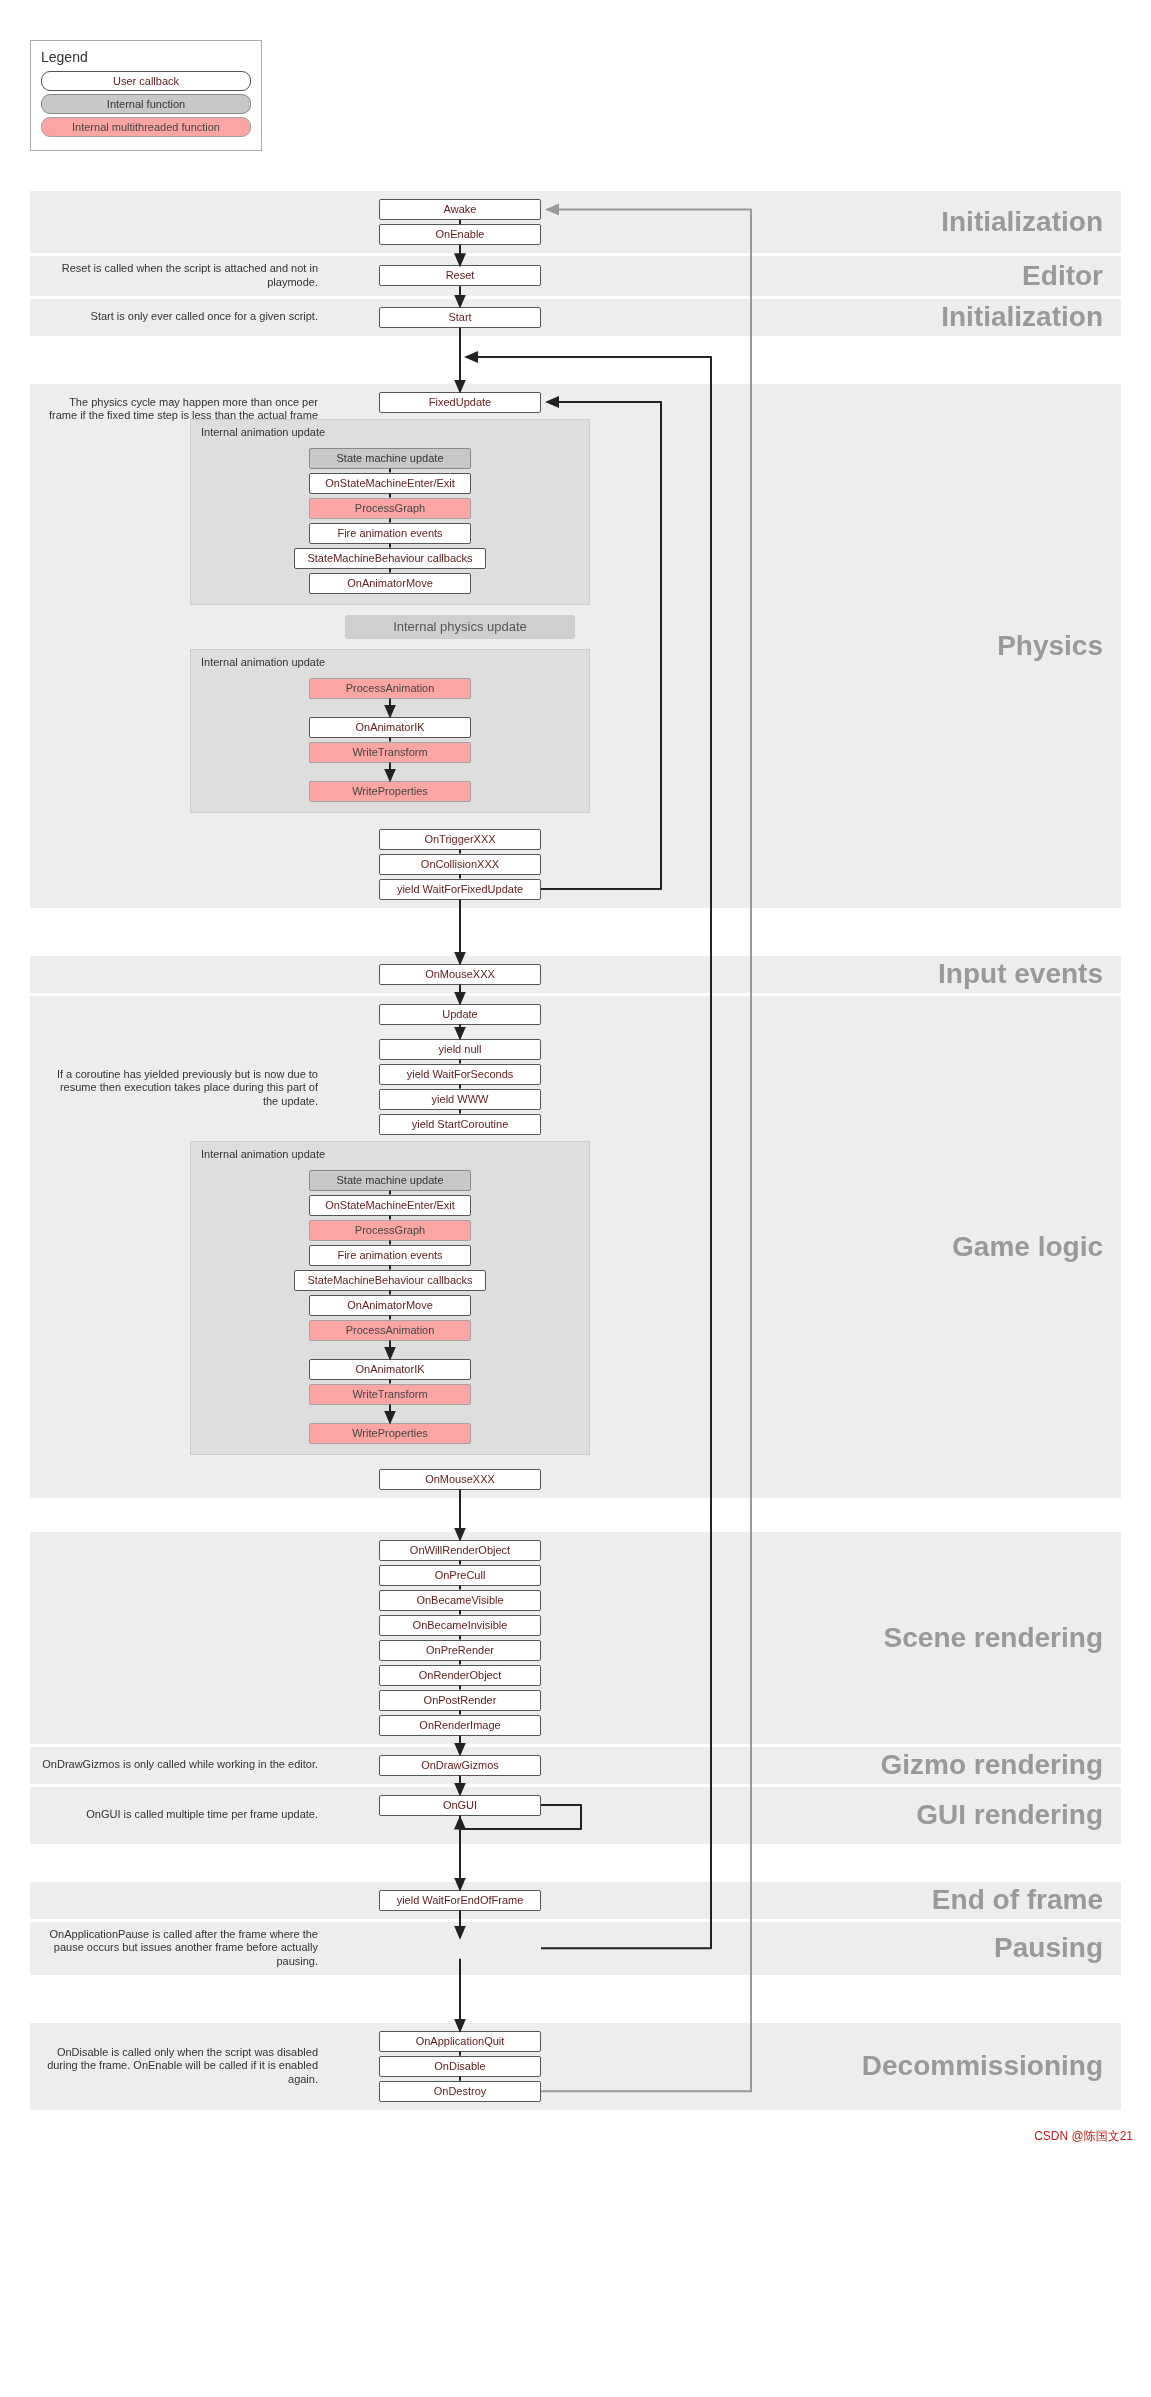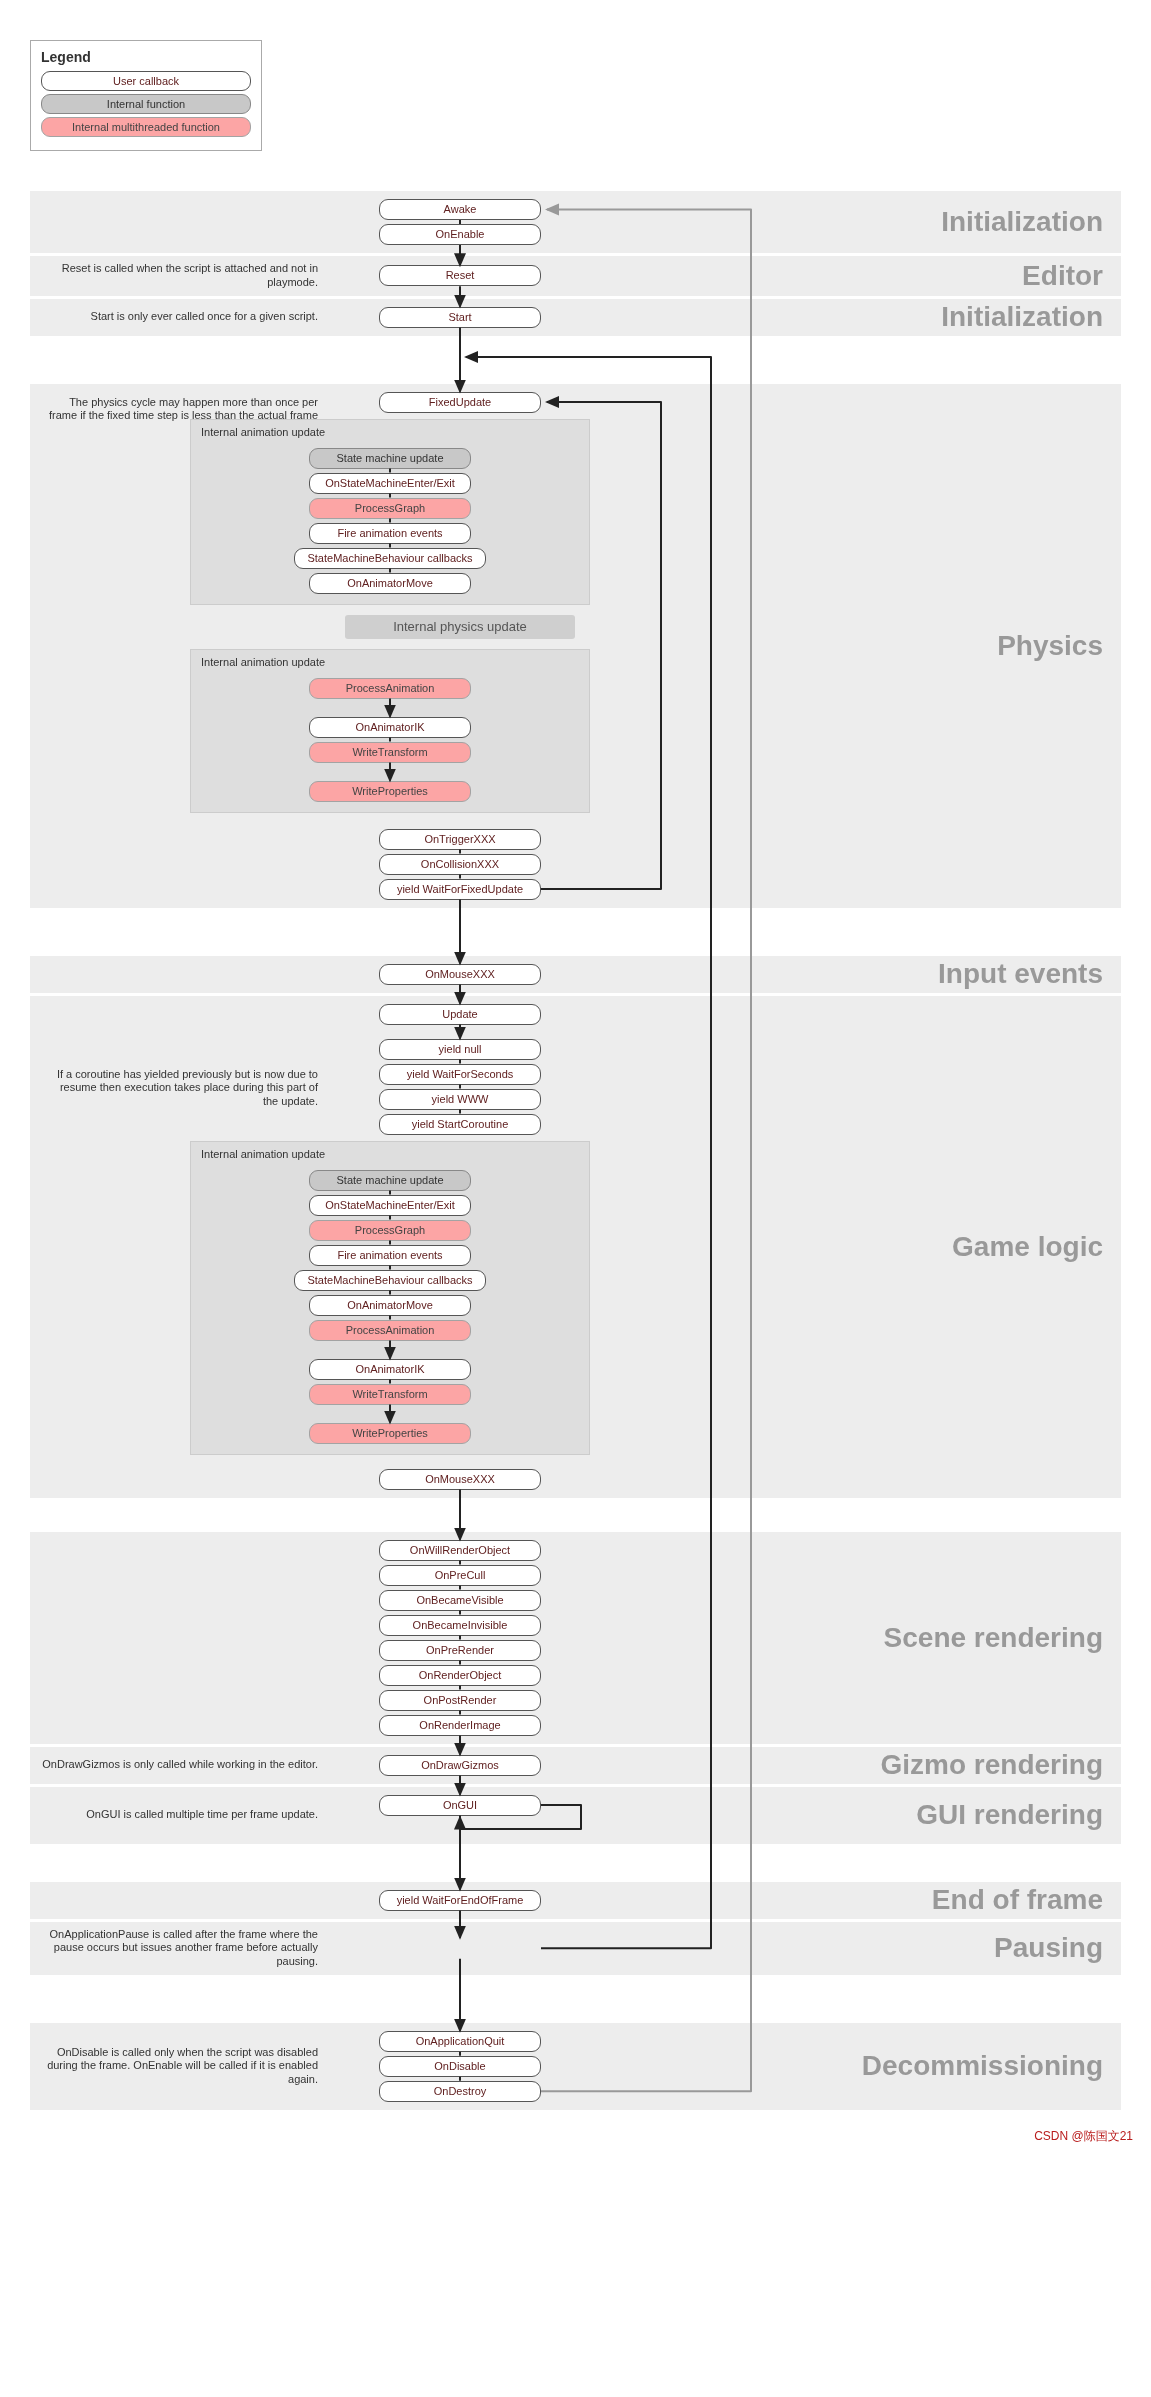--- a/index.html
+++ b/index.html
@@ -1,31 +1,31 @@
 <!DOCTYPE html>
 <html><head>
 <meta charset="utf-8">
 <style>
 body{margin:0;background:#fff;font-family:Arial,Helvetica,sans-serif;font-size:11px;color:#333}
 .page{width:1151px;padding:40px 30px;box-sizing:border-box;position:relative}
 .legend{border:1px solid #aaa;width:210px;padding:8px 10px 10px;background:#fff;position:relative;z-index:5}
-.legend-title{font-size:14px;font-weight:700;margin-bottom:6px}
+.legend-title{font-size:14px;font-weight:400;margin-bottom:6px}
 .pill{border-radius:9px;height:18px;line-height:18px;text-align:center;font-size:11px;margin:3px 0}
 .user{background:#fff;border:1px solid #555;color:#602020}
 .internal{background:#c8c8c8;border:1px solid #888;color:#333}
 .multithread{background:#fca5a5;border:1px solid #a3a3a3;color:#444}
 .sections{margin-top:40px}
 .row{display:flex;align-items:stretch;margin:3px 0;position:relative}
 .band{background:#ededed}
 .left{width:300px;display:flex;align-items:center;justify-content:flex-end;padding:6px 12px;box-sizing:border-box}
 .note{font-size:11px;text-align:right;color:#333;line-height:1.25}
 .center{width:260px;display:flex;flex-direction:column;align-items:center;justify-content:center;padding:6px 0;box-sizing:border-box;position:relative}
 .right{flex:1;display:flex;align-items:center;justify-content:flex-end;padding-right:18px}
 .slabel{font-size:28px;color:#999;text-align:right;font-weight:700}
-.n{width:160px;border-radius:9px;height:19px;line-height:19px;text-align:center;font-size:11px;margin:2px 0}
+.n{width:160px;border-radius:2px;height:19px;line-height:19px;text-align:center;font-size:11px;margin:2px 0}
 .ngroup{background:#dedede;border:1px solid #ccc;padding:26px 4px 8px;margin:4px 0;position:relative;width:100%;box-sizing:border-box}
 .gtitle{position:absolute;top:6px;left:10px;font-size:11px;color:#333}
 .spacer{height:30px}
 .phys-bar{width:230px;background:#cfcfcf;border-radius:3px;height:24px;line-height:24px;text-align:center;font-size:13px;color:#555;margin:6px 0}
 .footer{position:absolute;bottom:8px;right:18px;font-size:12px;color:#b91c1c}
 svg.flowlines{position:absolute;top:0;left:0;pointer-events:none}
 </style>
 </head>
 <body>
 

